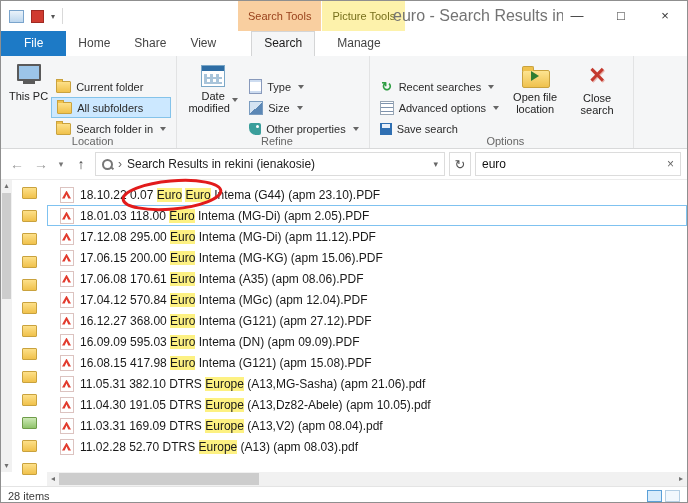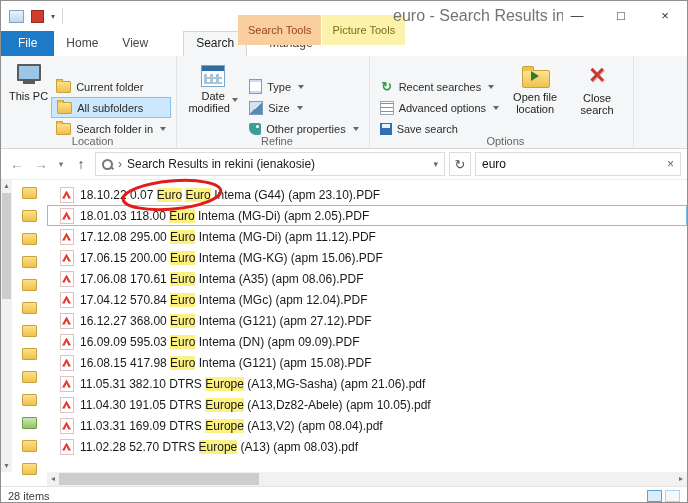--- a/index.html
+++ b/index.html
@@ -5,32 +5,32 @@
   html,body{margin:0;padding:0;background:#e9e9e9;}
   .window{width:688px;height:503px;background:#fff;border:1px solid #8f8f8f;box-sizing:border-box;
           font-family:"Liberation Sans",sans-serif;position:relative;overflow:hidden;}
   
   .titlebar{height:30px;position:relative;background:#fff;}
   .qat{position:absolute;left:8px;top:0;height:30px;display:flex;align-items:center;gap:7px;}
   .qat-ico1{width:13px;height:11px;background:linear-gradient(#eaf2fa,#bdd7ee);border:1px solid #7aa4cc;}
   .qat-ico2{width:11px;height:11px;background:#d03b30;border:1px solid #a02a22;}
   .qat-caret{font-size:8px;color:#555;}
   .qat-sep{width:1px;height:16px;background:#d9d9d9;}
-  .tooltabs{position:absolute;left:237px;top:0;height:30px;display:flex;gap:1px;margin-top:14px;}
+  .tooltabs{position:absolute;left:237px;top:0;height:30px;display:flex;gap:1px;}
   .tooltab{padding:0 10px;font-size:11px;line-height:30px;white-space:nowrap;}
   .tooltab.search{background:var(--search-tools-bg,#f9cfa0);color:var(--search-tools-text,#99421c);}
   .tooltab.picture{background:var(--picture-tools-bg,#fdf2ab);color:var(--picture-tools-text,#77701c);}
   .window-title{position:absolute;left:392px;top:0;line-height:30px;font-size:16px;color:#737373;
                 white-space:nowrap;max-width:170px;overflow:hidden;}
   .win-controls{position:absolute;right:0;top:0;height:30px;display:flex;}
   .win-btn{width:44px;text-align:center;line-height:30px;font-size:13px;color:#333;}
   
   .tabrow{height:25px;display:flex;background:#fff;font-size:12px;}
   .tab{line-height:25px;padding:0 12px;color:#444;}
-  .tab.file{background:var(--file-tab,#1d7ac6);color:#fff;padding:0 17px;}
+  .tab.file{background:var(--file-tab,#1d7ac6);color:#fff;padding:0 23px;}
   .tab.search{margin-left:23px;}
   .tab.manage{margin-left:10px;}
   .tab.active{background:#f5f6f7;border:1px solid #d4d5d6;border-bottom:none;color:#1b1b1b;line-height:23px;}
   
   .ribbon{height:93px;background:#f5f6f7;border-bottom:1px solid #d8d9da;display:flex;box-sizing:border-box;}
   .rgroup{position:relative;border-right:1px solid #e2e3e4;padding:2px 5px 16px 5px;display:flex;align-items:flex-start;}
   .rgroup.filler{flex:1;border-right:none;}
   .group-label{position:absolute;left:8px;right:0;bottom:1px;text-align:center;font-size:11px;color:#666;}
   .big-btn{display:flex;flex-direction:column;align-items:center;padding:3px 3px 0;min-width:40px;height:70px;box-sizing:border-box;}
   .big-label{font-size:11px;line-height:12px;text-align:center;color:#222;margin-top:3px;max-width:56px;}
@@ -129,20 +129,21 @@
     <div class="win-controls">
       <div class="win-btn">—</div>
       <div class="win-btn">□</div>
       <div class="win-btn">×</div>
     </div>
   </div>
 
   <div class="tabrow">
     <div class="tab file">File</div>
     <div class="tab">Home</div>
+    <div class="tab">Share</div>
     <div class="tab">View</div>
     <div class="tab search active">Search</div>
     <div class="tab manage">Manage</div>
   </div>
 
   <div class="ribbon">
     <div class="rgroup">
       <div class="big-btn">
         <span class="icon-pc"></span>
         <span class="big-label">This PC</span>

